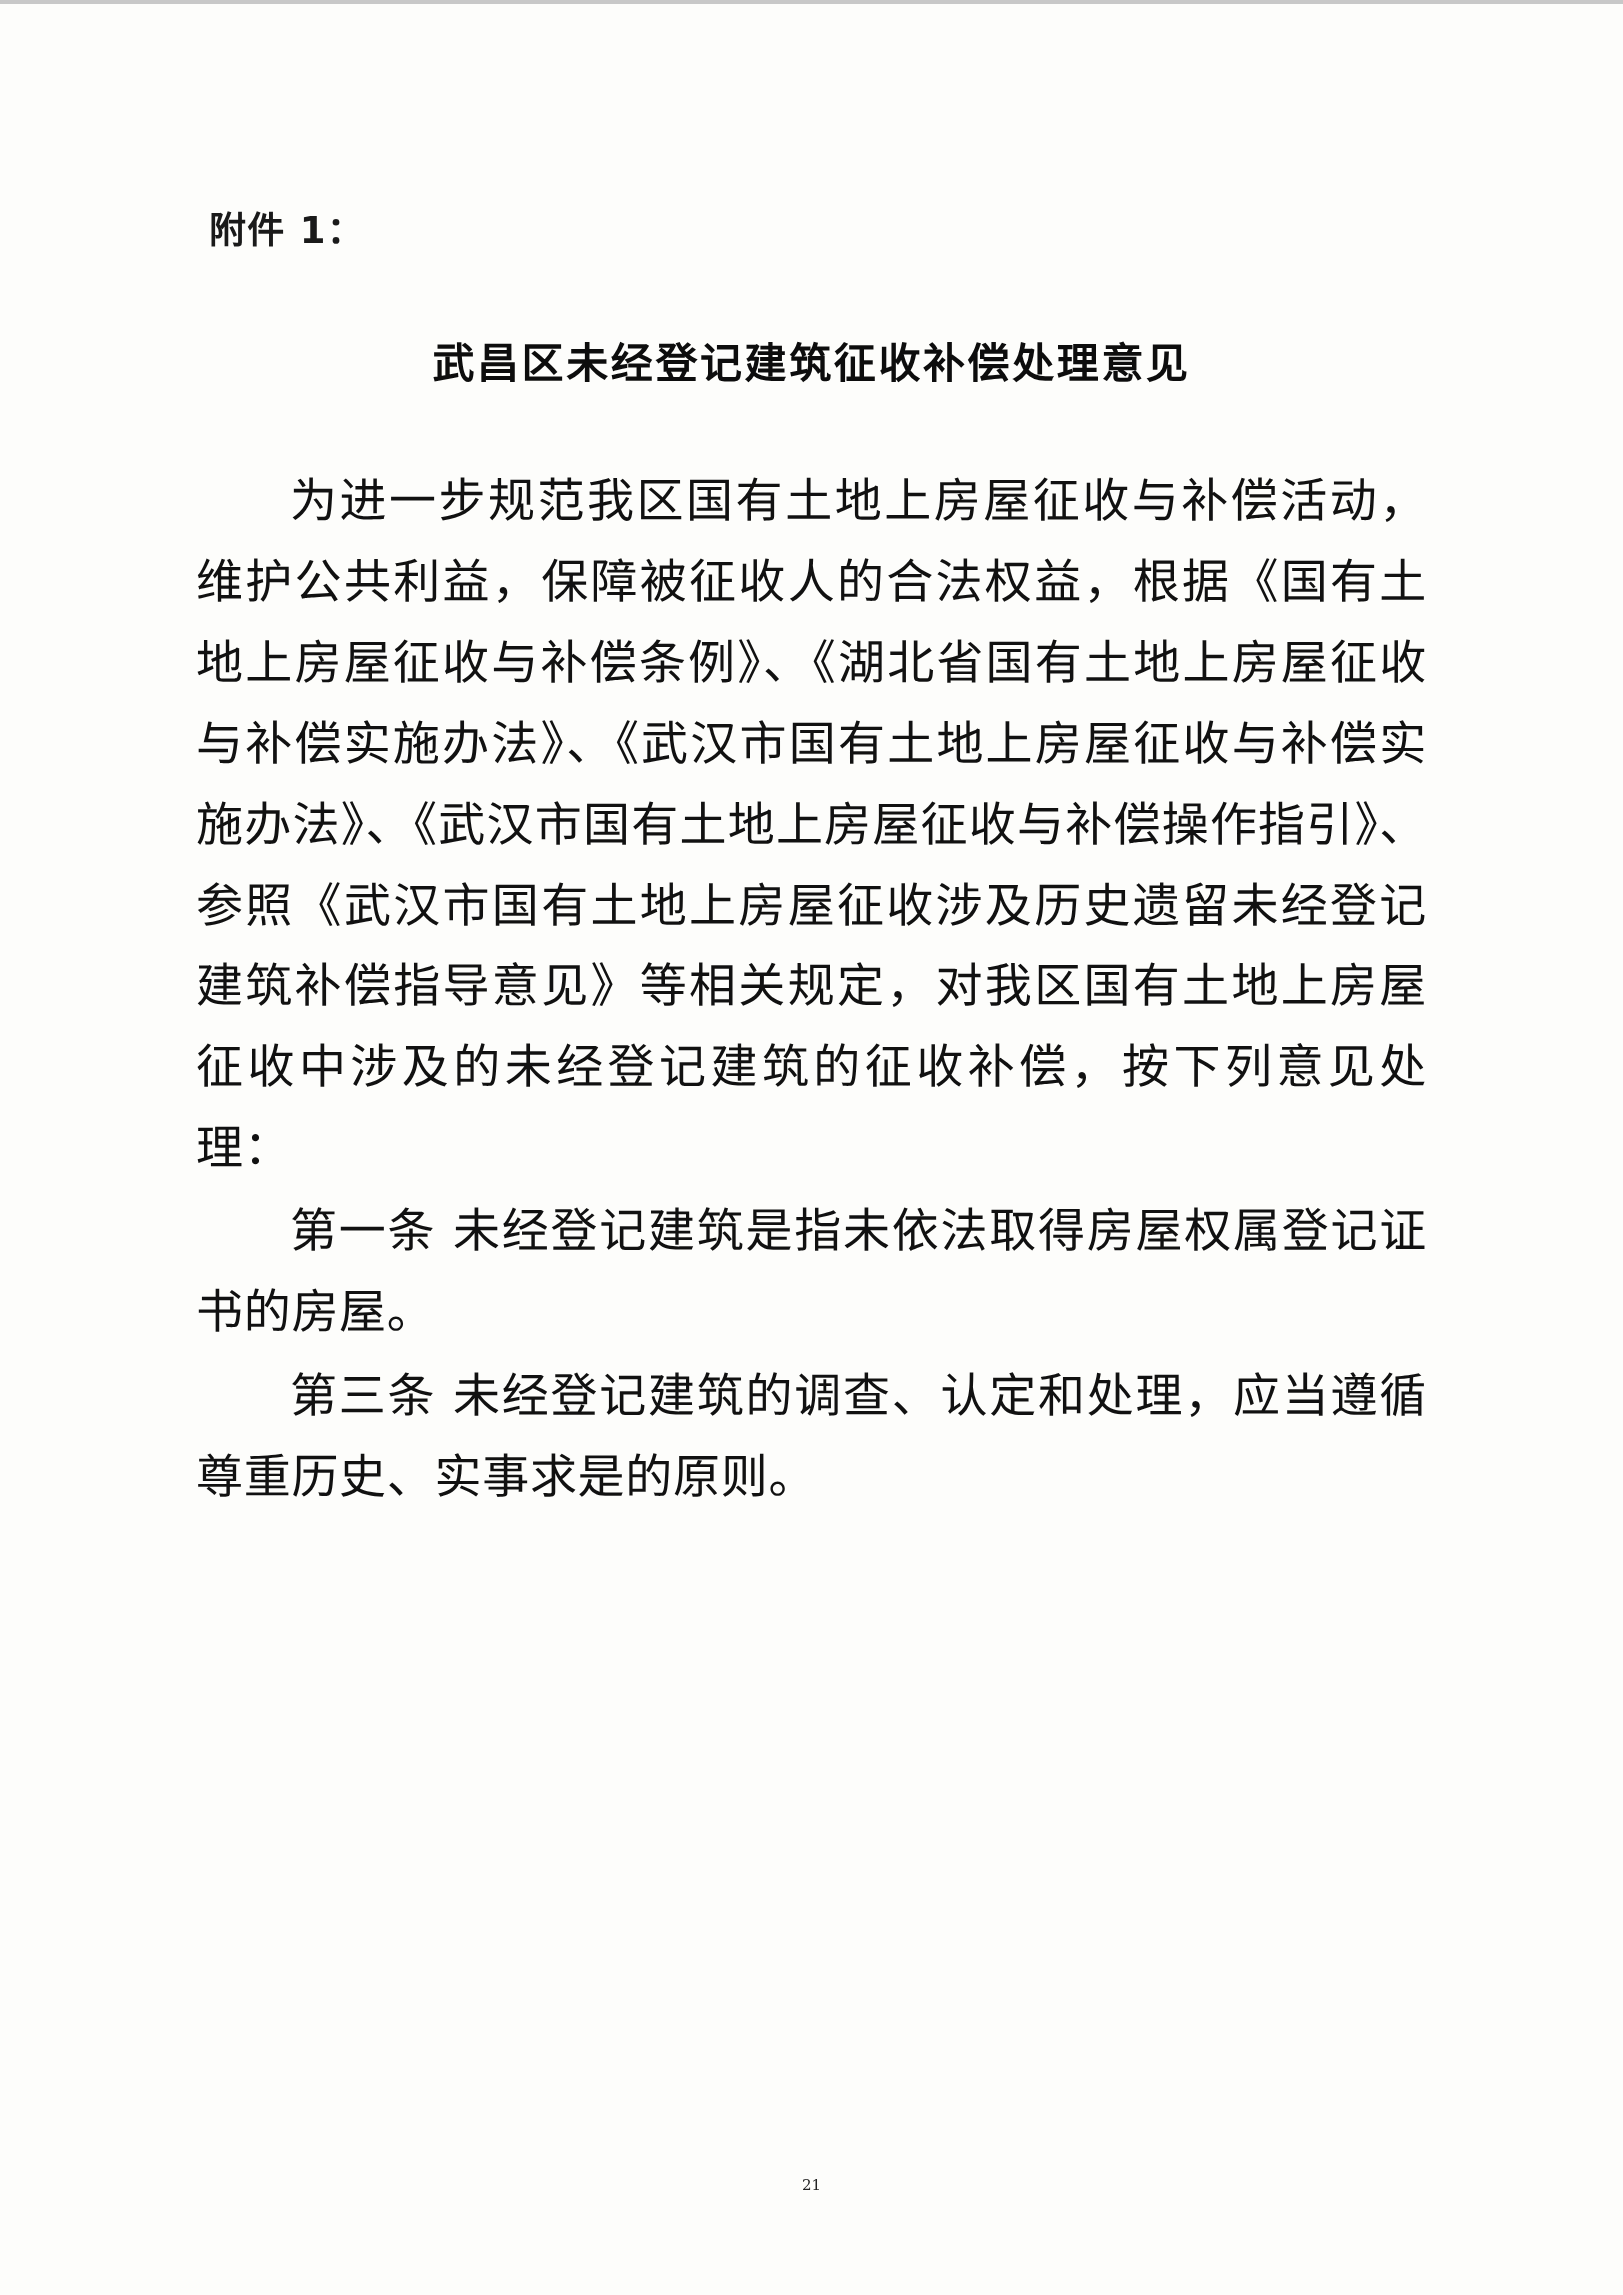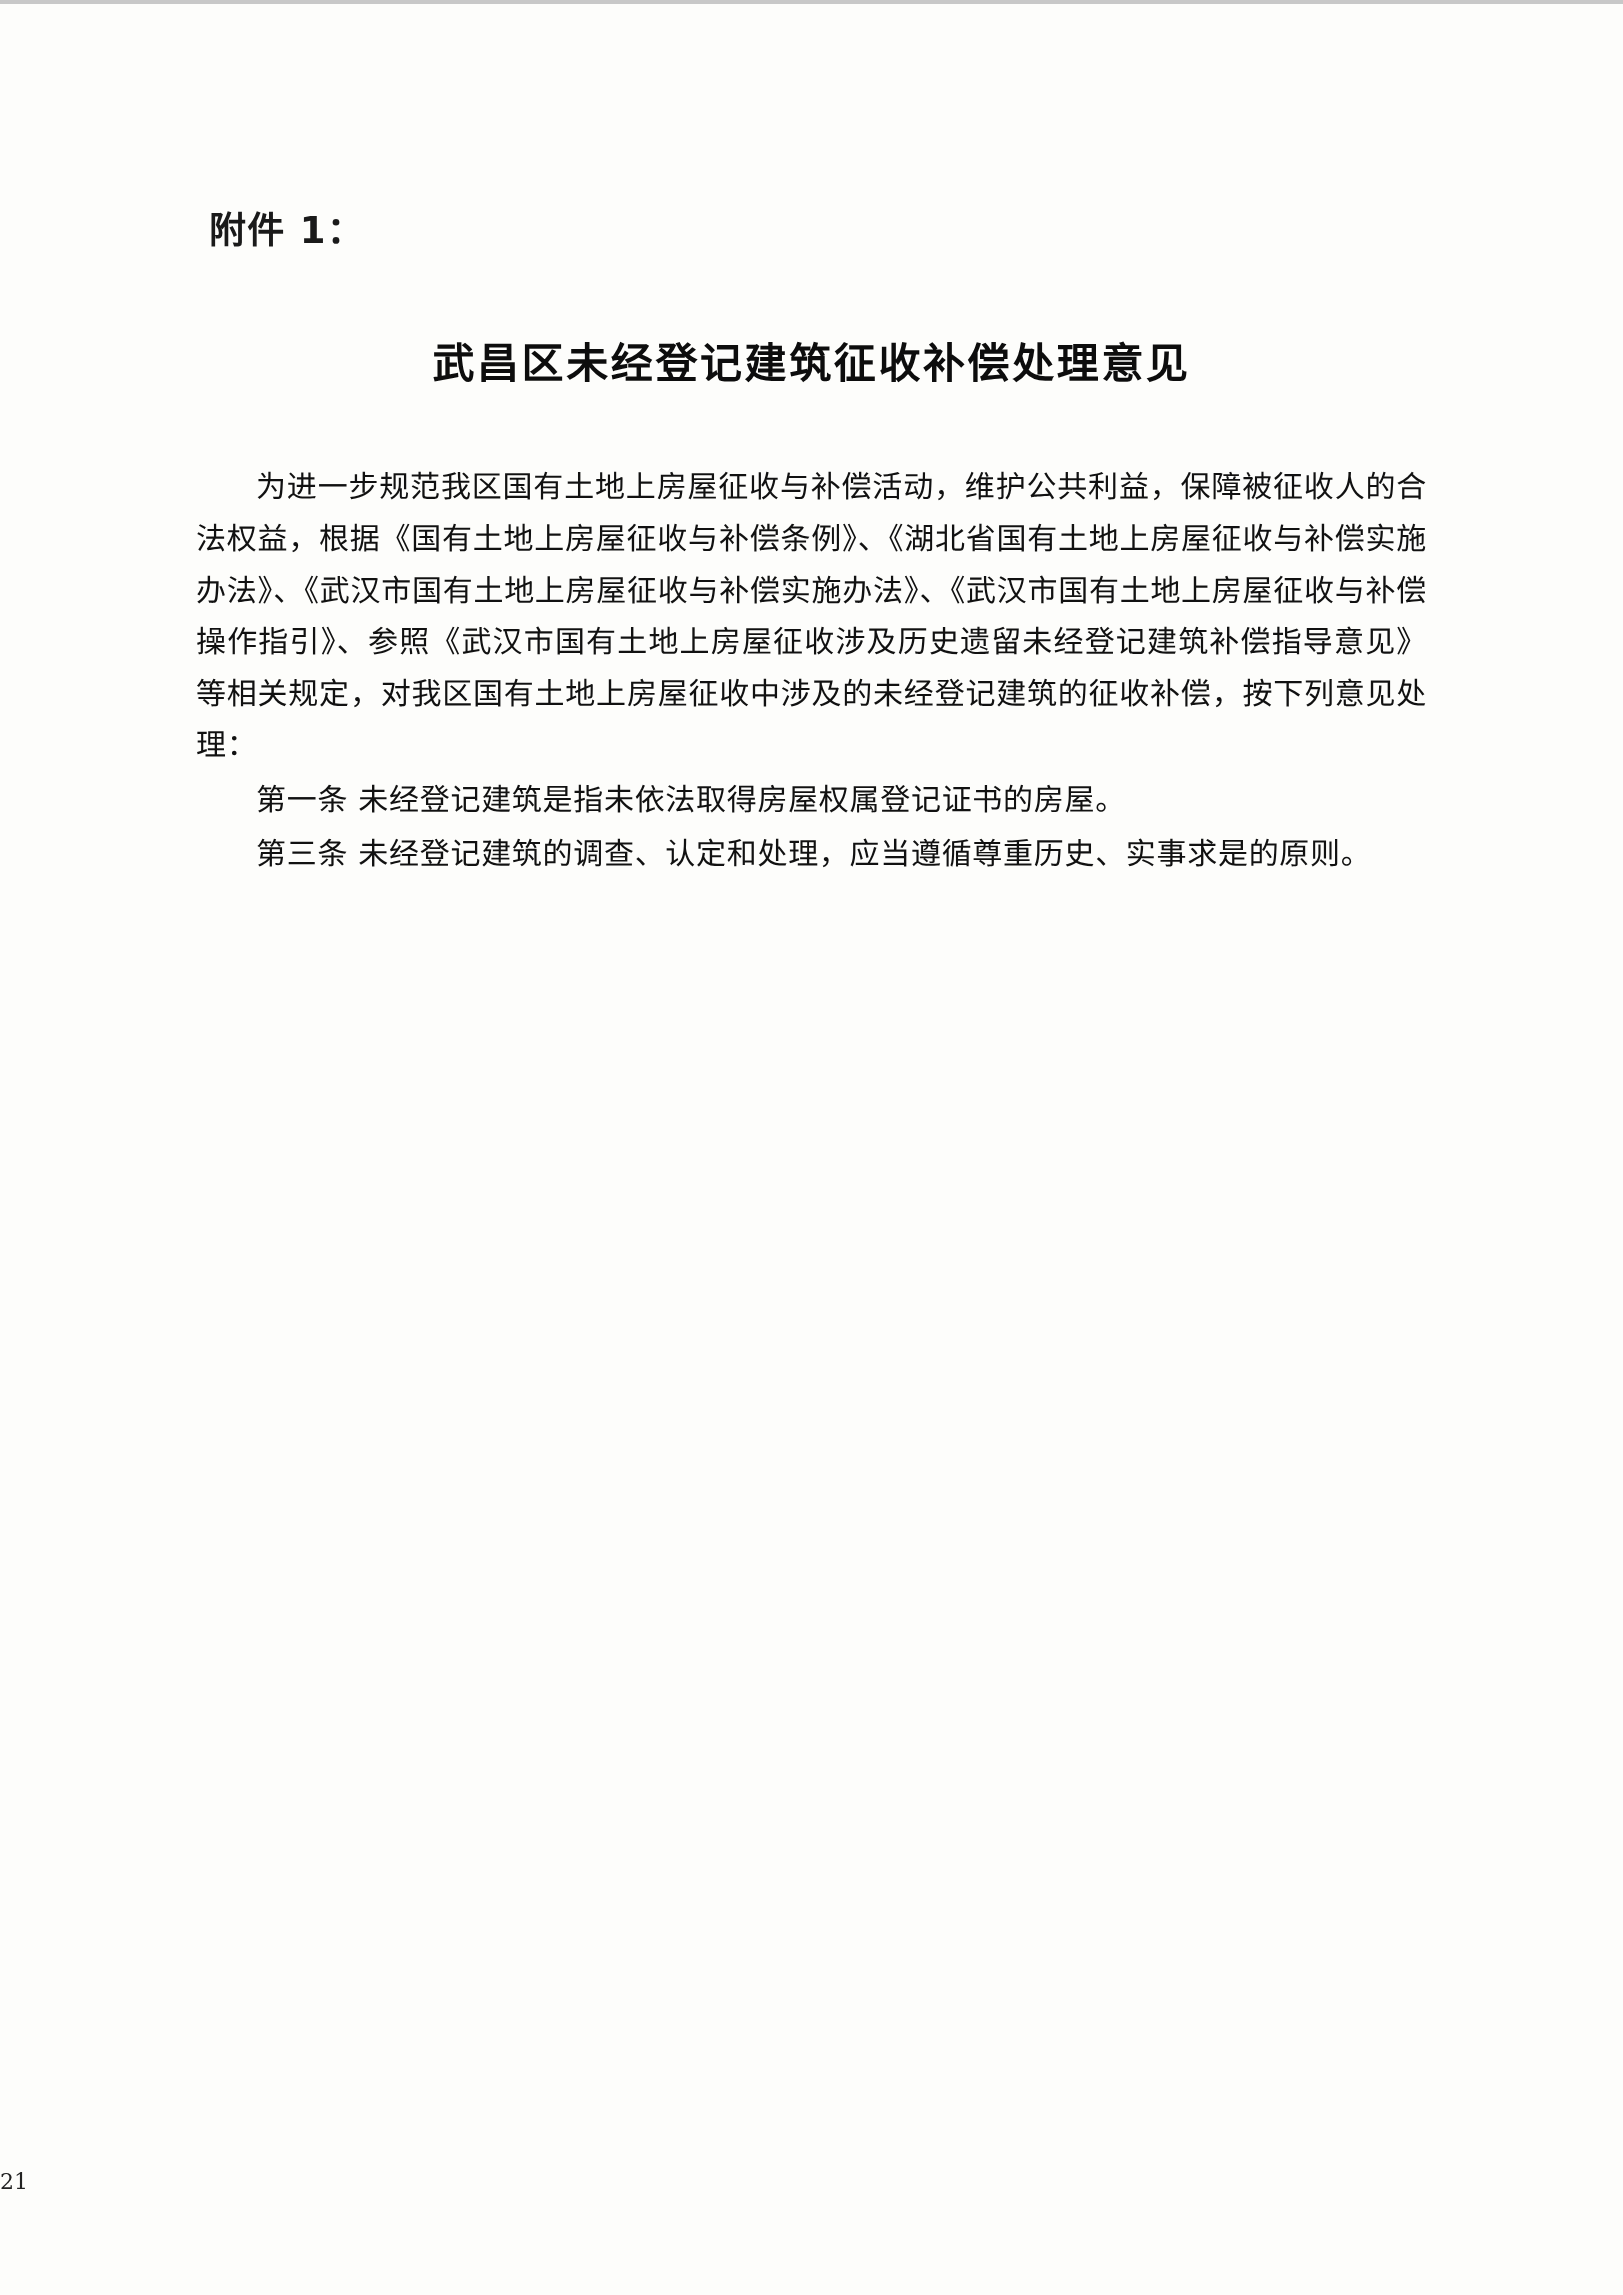--- a/index.html
+++ b/index.html
@@ -46,39 +46,39 @@
     text-align: center;
     font-family: "DejaVu Sans", "Liberation Sans", sans-serif;
     font-size: 42px;
     font-weight: 700;
     letter-spacing: 2.6px;
     color: #0d0d0d;
     margin: 85px 0 72px 0;
     line-height: 1.2;
   }
   .body-text {
-    font-size: 30px;
+    font-size: 47px;
     line-height: 1.72;
     color: #111111;
     text-align: justify;
     text-justify: inter-ideograph;
     letter-spacing: 0.7px;
   }
   .para {
     margin: 0 0 2.6px 0;
     text-indent: 2em;
   }
   .page-number {
     position: absolute;
     left: 0;
     right: 0;
     bottom: 105px;
-    text-align: left;
+    text-align: center;
     font-family: "DejaVu Serif", "Liberation Serif", serif;
-    font-size: 22px;
+    font-size: 15px;
     color: #222222;
     z-index: 3;
   }
 </style>
 </head>
 <body>
 
 <div class="page">
   <div class="content">
 

